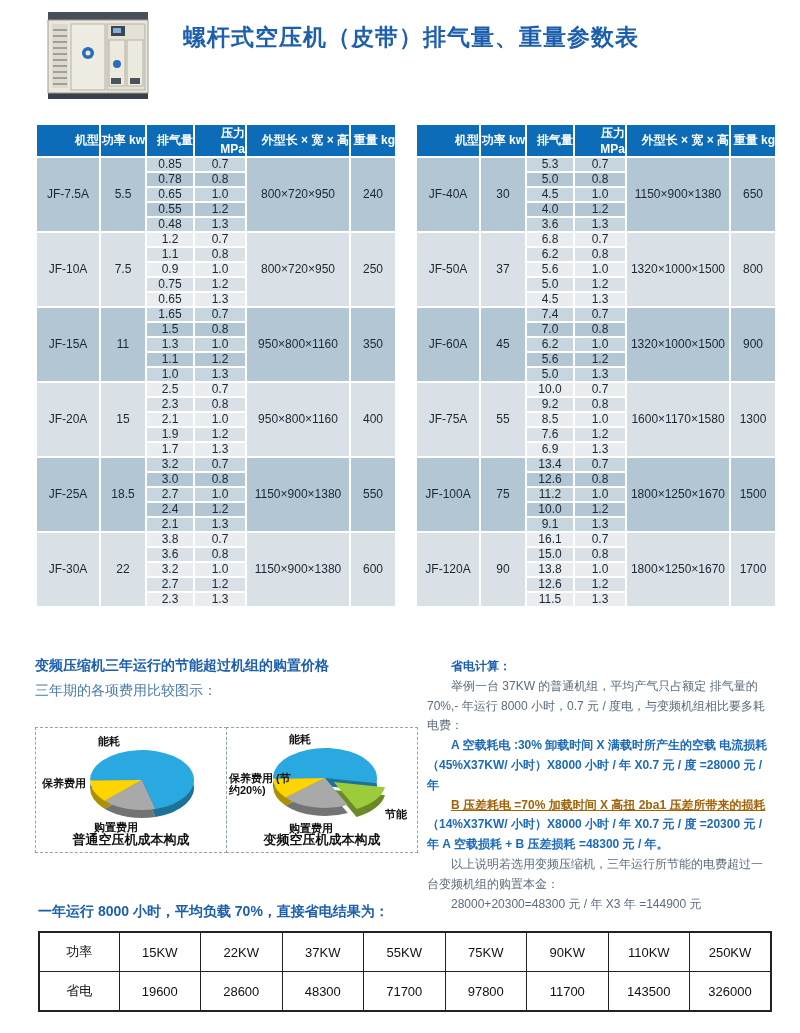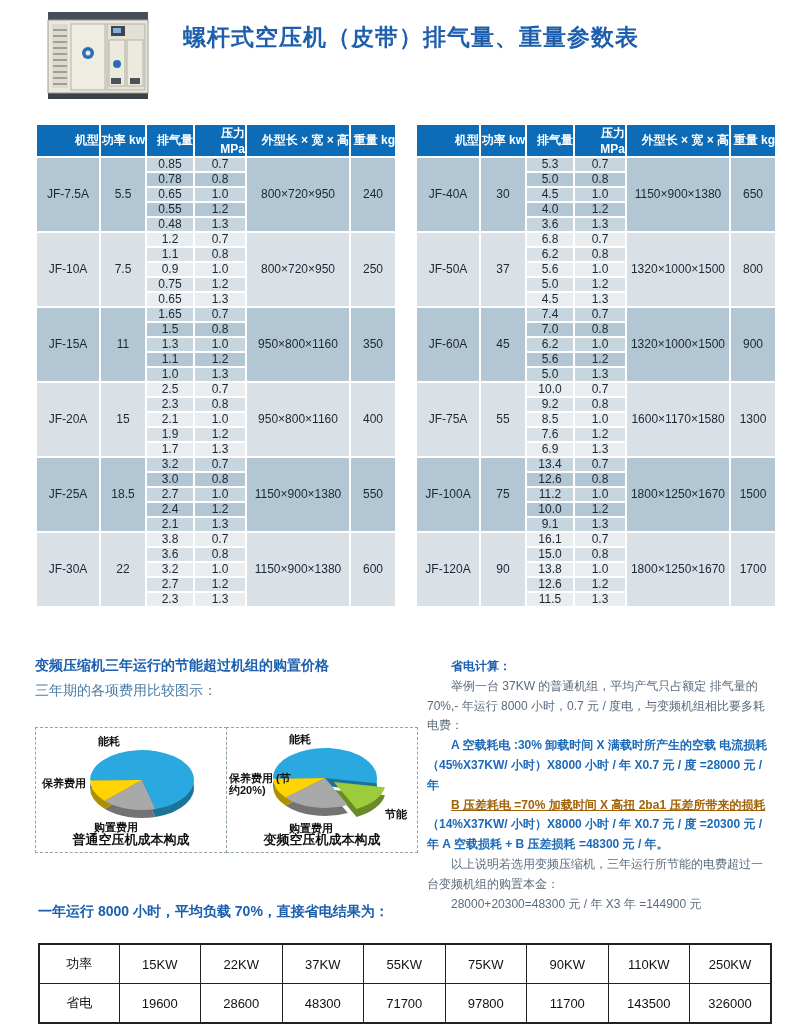--- a/index.html
+++ b/index.html
@@ -35,21 +35,21 @@
                font-size:13px;font-weight:bold;color:#111;}
 
   .calc-h{font-size:15px;font-weight:bold;color:#1b5fae;margin:0 0 6px 0;}
   .calc-col p{font-size:12px;line-height:1.65;margin:0;text-indent:2em;}
   p.c-gray{color:#5a6b7d;}
   p.c-blue, span.c-blue{color:#1c6ab8;font-weight:bold;}
   span.c-orange{color:#a16207;font-weight:bold;text-decoration:underline;}
 
   
   .bottom{position:absolute;left:38px;top:903px;width:734px;}
-  .bottom-h{font-size:14px;font-weight:bold;color:#1b5fae;margin:0 0 22px 0;}
+  .bottom-h{font-size:14px;font-weight:bold;color:#1b5fae;margin:0 0 10px 0;}
   table.ptable{border-collapse:collapse;width:734px;border:2px solid #222;table-layout:fixed;}
   table.ptable td{border:1px solid #222;background:#fff;text-align:center;
                   font-size:13px;height:22px;padding:8px;color:#111;}
 </style>
 </head>
 <body>
 
 <div class="page">
 
   <div class="hdr-logo">

